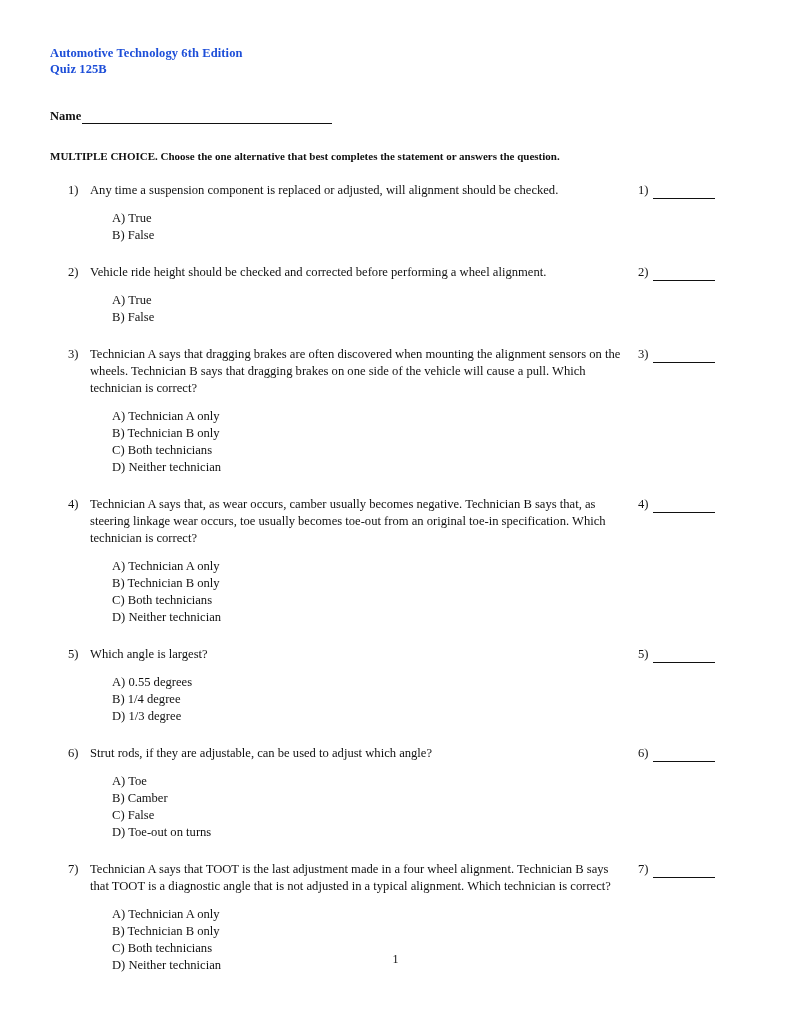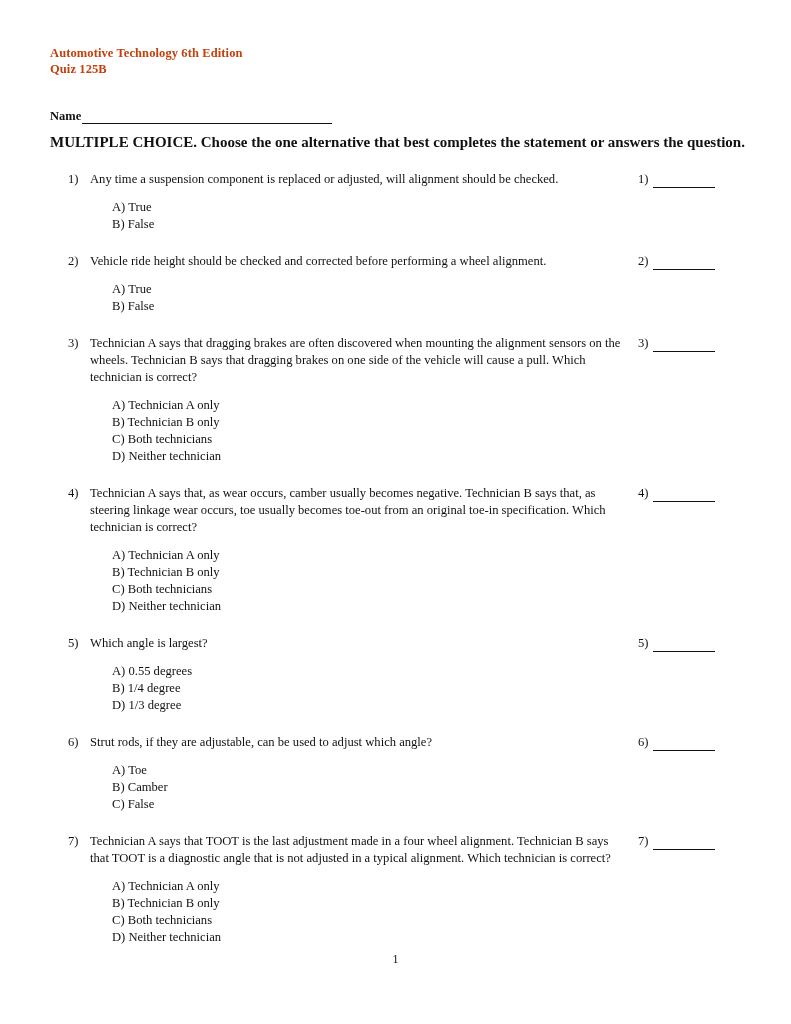--- a/index.html
+++ b/index.html
@@ -22,21 +22,21 @@
   .inner {
     position: absolute;
     left: 50px;
     top: 45px;
     width: 700px;
   }
   .header-line {
     font-size: 12.5px;
     line-height: 16px;
     font-weight: bold;
-    color: #c2410c;
+    color: #1d4ed8;
     letter-spacing: 0.1px;
   }
   .name-row {
     margin-top: 32px;
     font-size: 12.5px;
     font-weight: bold;
     color: #111;
     display: flex;
     align-items: flex-end;
   }
@@ -44,22 +44,22 @@
     white-space: nowrap;
   }
   .name-rule {
     display: inline-block;
     width: 250px;
     border-bottom: 1px solid #111;
     height: 12px;
     margin-left: 1px;
   }
   .instructions {
-    margin-top: 10px;
-    font-size: 15px;
+    margin-top: 26px;
+    font-size: 11px;
     font-weight: bold;
     color: #111;
   }
   .q-block {
     position: relative;
     margin-top: 20px;
     padding-left: 40px;
     padding-right: 120px;
   }
   .q-num {
@@ -198,20 +198,21 @@
             <span class="answer-rule"></span>
           </div>
         </div>
         <div class="q-block">
           <div class="q-num">6)</div>
           <div class="q-text">Strut rods, if they are adjustable, can be used to adjust which angle?</div>
           <div class="choices">
             <div class="choice">A) Toe</div>
             <div class="choice">B) Camber</div>
             <div class="choice">C) False</div>
+            <div class="choice">D) Toe-out on turns</div>
           </div>
           <div class="answer-slot">
             <span class="answer-num">6)</span>
             <span class="answer-rule"></span>
           </div>
         </div>
         <div class="q-block">
           <div class="q-num">7)</div>
           <div class="q-text">Technician A says that TOOT is the last adjustment made in a four wheel alignment. Technician B says that TOOT is a diagnostic angle that is not adjusted in a typical alignment. Which technician is correct?</div>
           <div class="choices">

